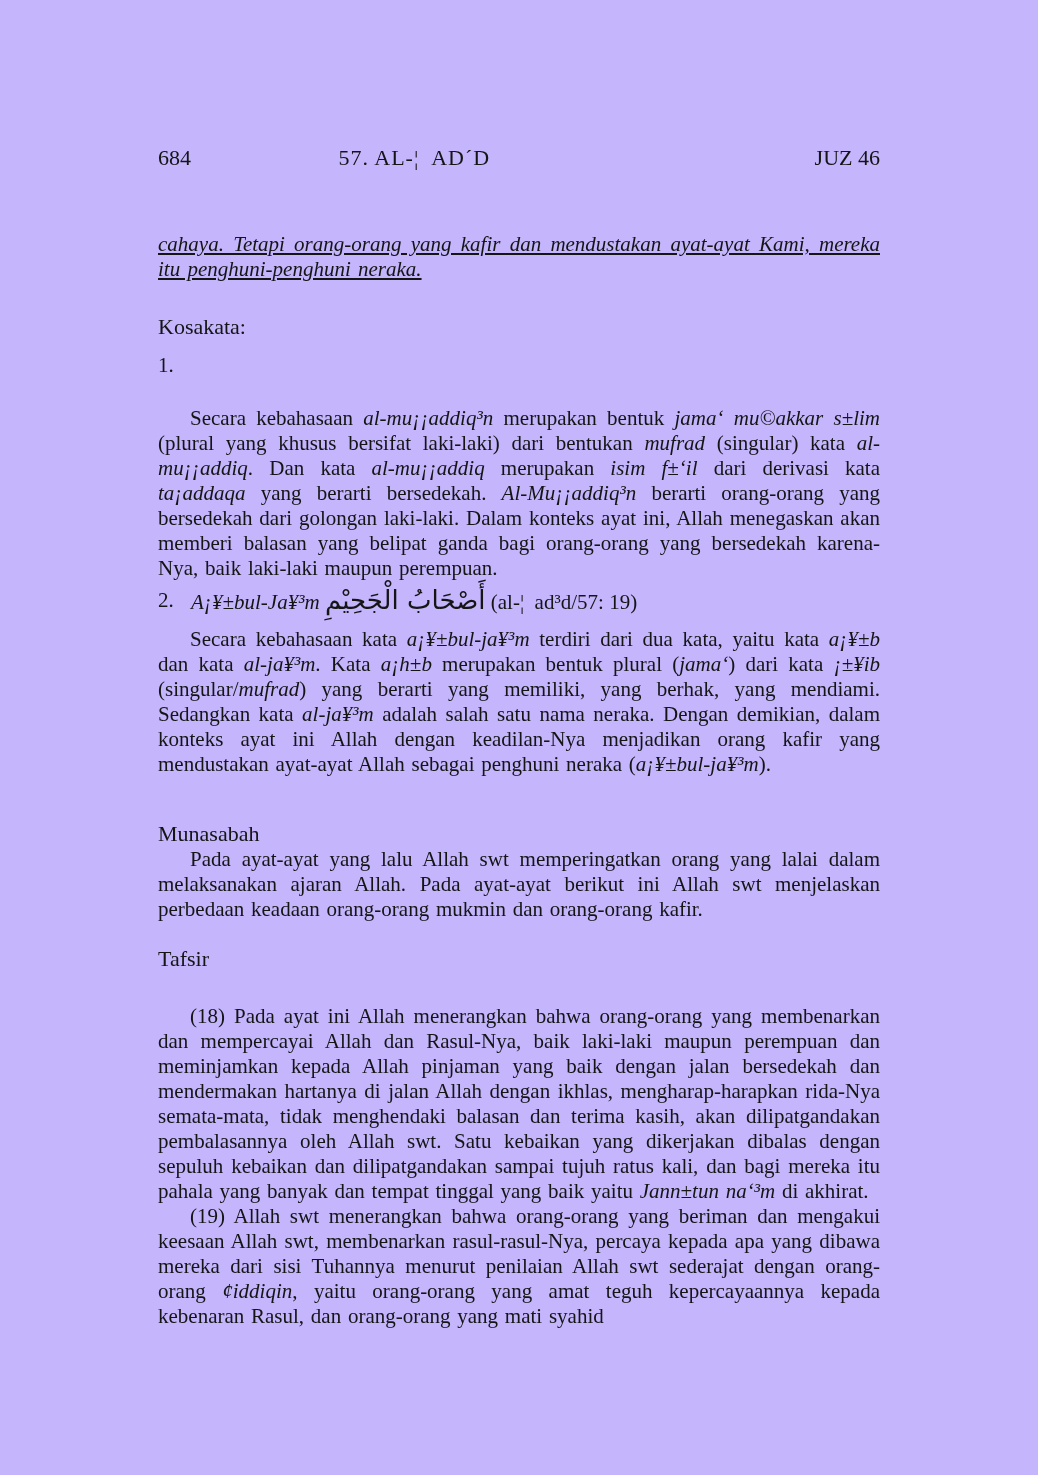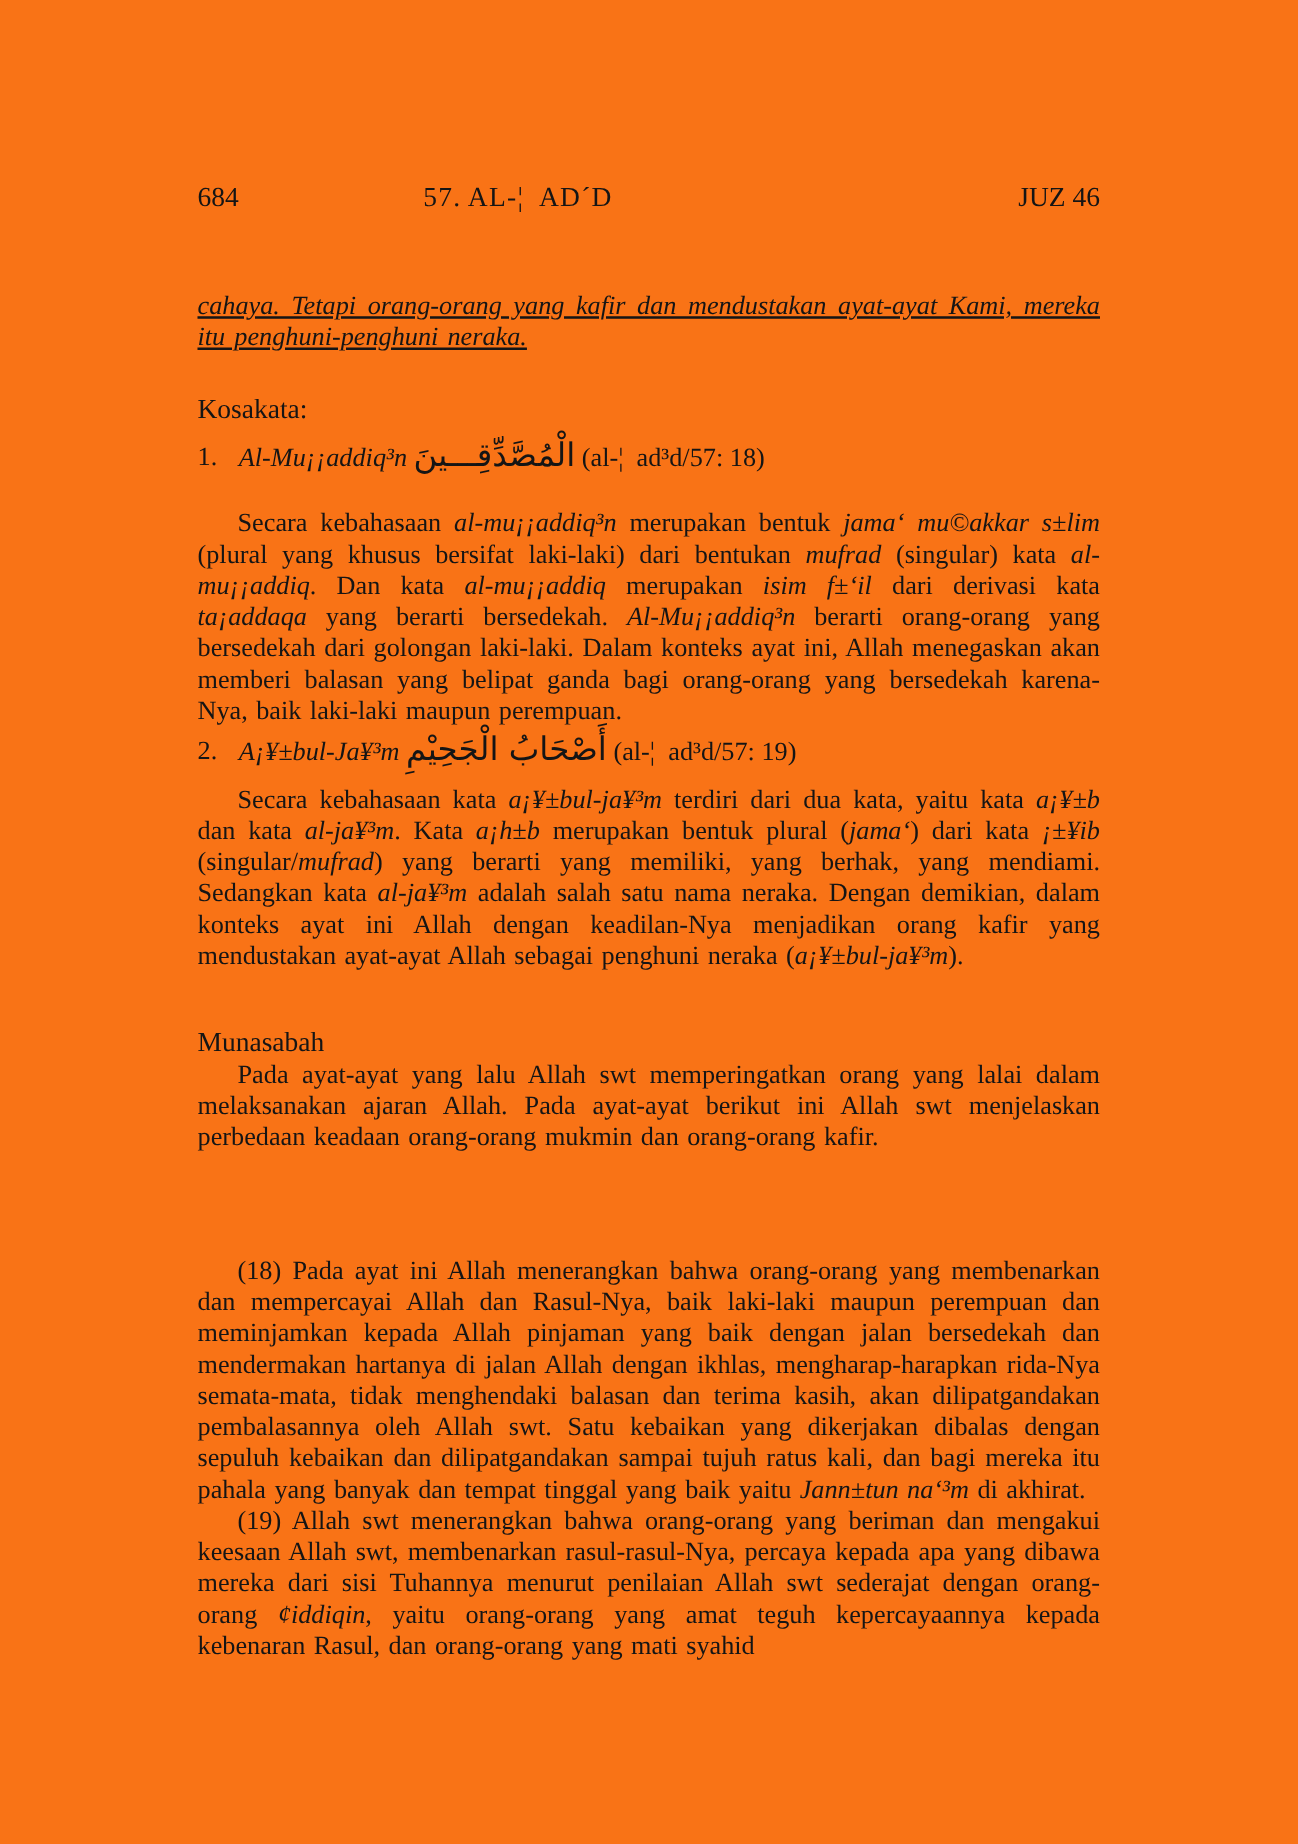--- a/index.html
+++ b/index.html
@@ -1,19 +1,19 @@
 <!DOCTYPE html>
 <html><head>
 <meta charset="utf-8">
 <style>
   html,body{margin:0;padding:0;background:#e8e8e8;}
   .page{
     position:relative;
     width:1038px;height:1475px;
-    background:#f97316;
+    background:#c4b5fd;
     font-family:"Liberation Serif", serif;
     color:#151515;
     overflow:hidden;
   }
   .abs{position:absolute;left:158px;width:722px;}
   .pagehead{
     top:146px;
     display:flex;align-items:baseline;
     font-size:22px;line-height:24px;
   }
@@ -73,35 +73,35 @@
     <span class="ph-center">57. AL-¦&nbsp; AD´D</span>
     <span class="ph-right">JUZ 46</span>
   </div>
 
   <div class="abs quote">cahaya. Tetapi orang-orang yang kafir dan mendustakan ayat-ayat Kami, mereka itu penghuni-penghuni neraka.</div>
 
   <div class="abs heading h-kosakata">Kosakata:</div>
 
   <div class="abs vocab vocab1">
     <span class="vnum">1.</span>
-    <span class="vline"><span class="seg-i">Al-Mu¡¡addiq³n </span><span class="seg-ar">الْمُصَّدِّقِـــينَ</span><span class="seg-r"> (al-¦&nbsp; ad³d/57: 18)</span></span>
   </div>
 
   <div class="abs para indent p1"><span class="seg-r">Secara kebahasaan </span><span class="seg-i">al-mu¡¡addiq³n</span><span class="seg-r"> merupakan bentuk </span><span class="seg-i">jama‘ mu©akkar s±lim</span><span class="seg-r"> (plural yang khusus bersifat laki-laki) dari bentukan </span><span class="seg-i">mufrad</span><span class="seg-r"> (singular) kata </span><span class="seg-i">al-mu¡¡addiq</span><span class="seg-r">. Dan kata </span><span class="seg-i">al-mu¡¡addiq</span><span class="seg-r"> merupakan </span><span class="seg-i">isim f±‘il</span><span class="seg-r"> dari derivasi kata </span><span class="seg-i">ta¡addaqa</span><span class="seg-r"> yang berarti bersedekah. </span><span class="seg-i">Al-Mu¡¡addiq³n</span><span class="seg-r"> berarti orang-orang yang bersedekah dari golongan laki-laki. Dalam konteks ayat ini, Allah menegaskan akan memberi balasan yang belipat ganda bagi orang-orang yang bersedekah karena-Nya, baik laki-laki maupun perempuan.</span></div>
 
   <div class="abs vocab vocab2">
     <span class="vnum">2.</span>
     <span class="vline"><span class="seg-i">A¡¥±bul-Ja¥³m </span><span class="seg-ar">أَصْحَابُ الْجَحِيْمِ</span><span class="seg-r"> (al-¦&nbsp; ad³d/57: 19)</span></span>
   </div>
 
   <div class="abs para indent p2"><span class="seg-r">Secara kebahasaan kata </span><span class="seg-i">a¡¥±bul-ja¥³m</span><span class="seg-r"> terdiri dari dua kata, yaitu kata </span><span class="seg-i">a¡¥±b</span><span class="seg-r"> dan kata </span><span class="seg-i">al-ja¥³m</span><span class="seg-r">. Kata </span><span class="seg-i">a¡h±b</span><span class="seg-r"> merupakan bentuk plural (</span><span class="seg-i">jama‘</span><span class="seg-r">) dari kata </span><span class="seg-i">¡±¥ib</span><span class="seg-r"> (singular/</span><span class="seg-i">mufrad</span><span class="seg-r">) yang berarti yang memiliki, yang berhak, yang mendiami. Sedangkan kata </span><span class="seg-i">al-ja¥³m</span><span class="seg-r"> adalah salah satu nama neraka. Dengan demikian, dalam konteks ayat ini Allah dengan keadilan-Nya menjadikan orang kafir yang mendustakan ayat-ayat Allah sebagai penghuni neraka (</span><span class="seg-i">a¡¥±bul-ja¥³m</span><span class="seg-r">).</span></div>
 
   <div class="abs heading h-munasabah">Munasabah</div>
 
   <div class="abs para indent pm">Pada ayat-ayat yang lalu Allah swt memperingatkan orang yang lalai dalam melaksanakan ajaran Allah. Pada ayat-ayat berikut ini Allah swt menjelaskan perbedaan keadaan orang-orang mukmin dan orang-orang kafir.</div>
 
+  <div class="abs heading h-tafsir">Tafsir</div>
 
   <div class="abs ptafsir">
     <div class="para indent"><span class="seg-r">(18) Pada ayat ini Allah menerangkan bahwa orang-orang yang membenarkan dan mempercayai Allah dan Rasul-Nya, baik laki-laki maupun perempuan dan meminjamkan kepada Allah pinjaman yang baik dengan jalan bersedekah dan mendermakan hartanya di jalan Allah dengan ikhlas, mengharap-harapkan rida-Nya semata-mata, tidak menghendaki balasan dan terima kasih, akan dilipatgandakan pembalasannya oleh Allah swt. Satu kebaikan yang dikerjakan dibalas dengan sepuluh kebaikan dan dilipatgandakan sampai tujuh ratus kali, dan bagi mereka itu pahala yang banyak dan tempat tinggal yang baik yaitu </span><span class="seg-i">Jann±tun na‘³m</span><span class="seg-r"> di akhirat.</span></div>
     <div class="para indent"><span class="seg-r">(19) Allah swt menerangkan bahwa orang-orang yang beriman dan mengakui keesaan Allah swt, membenarkan rasul-rasul-Nya, percaya kepada apa yang dibawa mereka dari sisi Tuhannya menurut penilaian Allah swt sederajat dengan orang-orang </span><span class="seg-i">¢iddiqin</span><span class="seg-r">, yaitu orang-orang yang amat teguh kepercayaannya kepada kebenaran Rasul, dan orang-orang yang mati syahid</span></div>
   </div>
 
 </div>
 
 </body></html>

